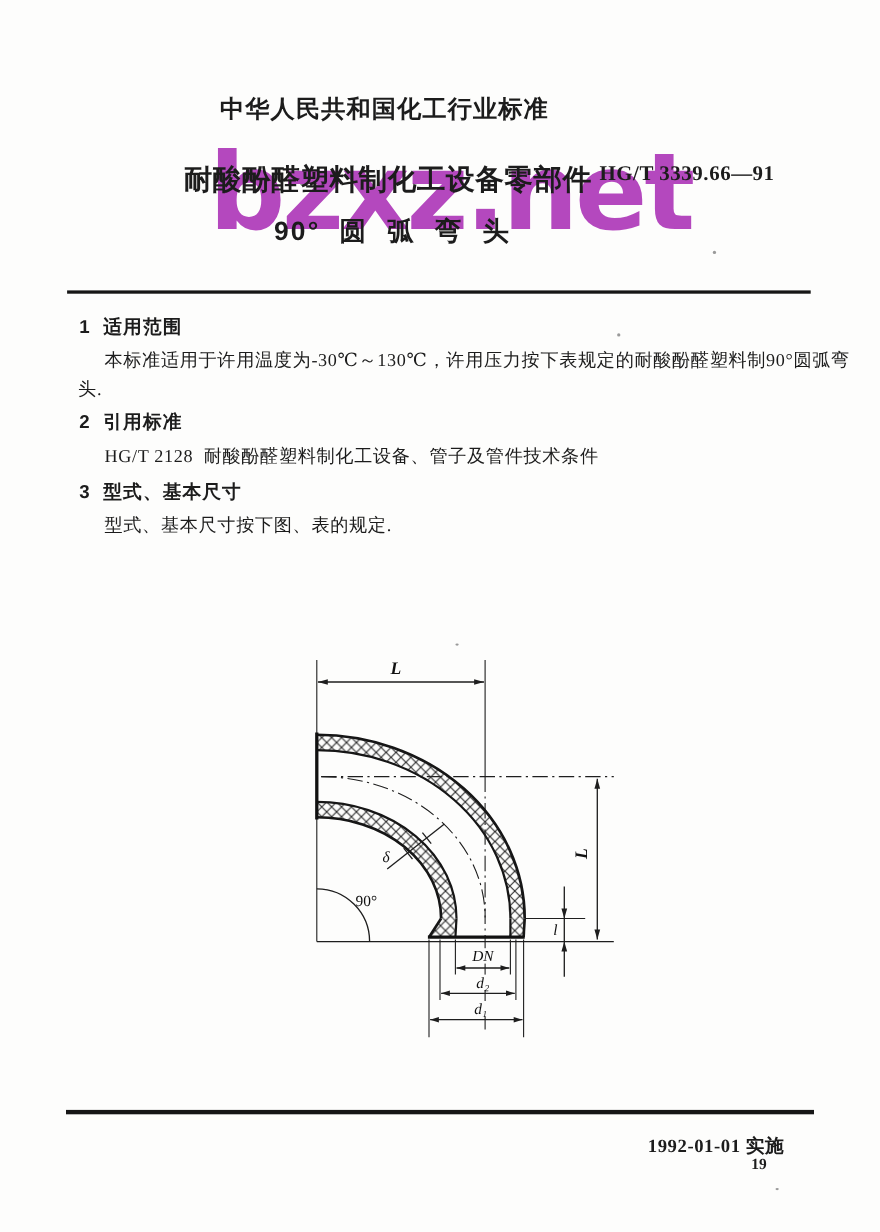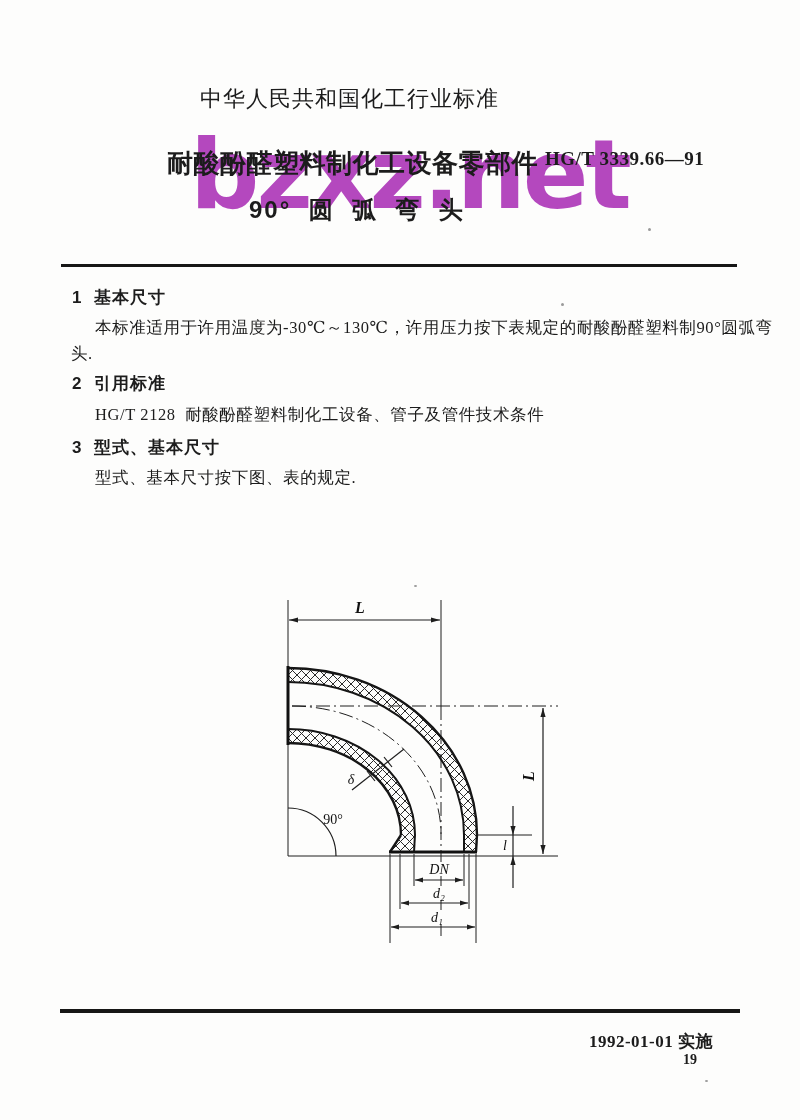--- a/index.html
+++ b/index.html
@@ -20,21 +20,21 @@
     letter-spacing:-3px;
     color:#a21caf;
     opacity:.8;
     z-index:1;
     white-space:pre;
   }
   .txt{z-index:2;white-space:pre;}
   .org-line{
     left:200px;top:84px;
     font-family:"Liberation Sans","DejaVu Sans",sans-serif;
-    font-weight:normal;font-size:22px;letter-spacing:1px;
+    font-weight:bold;font-size:22px;letter-spacing:1px;
   }
   .doc-title{
     left:167px;top:146px;
     font-family:"Liberation Sans","DejaVu Sans",sans-serif;
     font-weight:bold;font-size:26px;letter-spacing:0.5px;
   }
   .std-no{
     left:545px;top:148px;
     font-weight:bold;font-size:19px;letter-spacing:0.5px;
   }
@@ -74,21 +74,21 @@
 
   <div class="abs watermark">bzxz.net</div>
 
   <div class="abs txt org-line">中华人民共和国化工行业标准</div>
   <div class="abs txt doc-title">耐酸酚醛塑料制化工设备零部件</div>
   <div class="abs txt std-no">HG/T 3339.66—91</div>
   <div class="abs txt doc-subtitle">90°  圆  弧  弯  头</div>
 
   <div class="abs rule rule-top"></div>
 
-  <div class="abs txt sec-head sec1-head"><span>1</span>&nbsp;&nbsp;<span>基本尺寸</span></div>
+  <div class="abs txt sec-head sec1-head"><span>1</span>&nbsp;&nbsp;<span>适用范围</span></div>
   <div class="abs txt body-text sec1-l1">本标准适用于许用温度为-30℃～130℃，许用压力按下表规定的耐酸酚醛塑料制90°圆弧弯</div>
   <div class="abs txt body-text sec1-l2">头.</div>
 
   <div class="abs txt sec-head sec2-head"><span>2</span>&nbsp;&nbsp;<span>引用标准</span></div>
   <div class="abs txt body-text sec2-body">HG/T 2128  耐酸酚醛塑料制化工设备、管子及管件技术条件</div>
 
   <div class="abs txt sec-head sec3-head"><span>3</span>&nbsp;&nbsp;<span>型式、基本尺寸</span></div>
   <div class="abs txt body-text sec3-body">型式、基本尺寸按下图、表的规定.</div>
 
   <svg class="abs figure-svg" width="312" height="382" viewBox="258 578 312 382">

